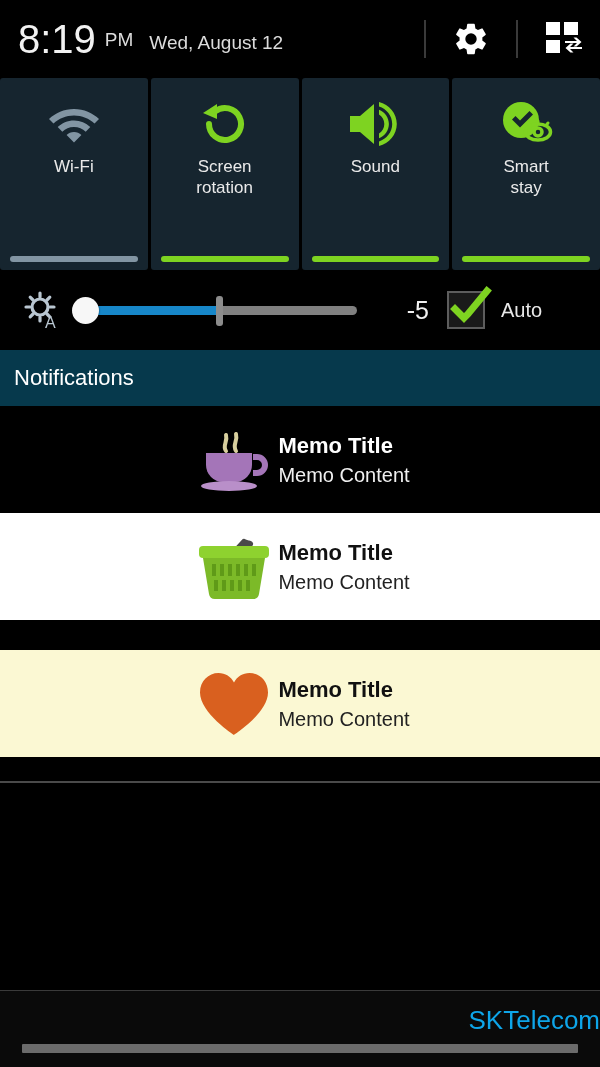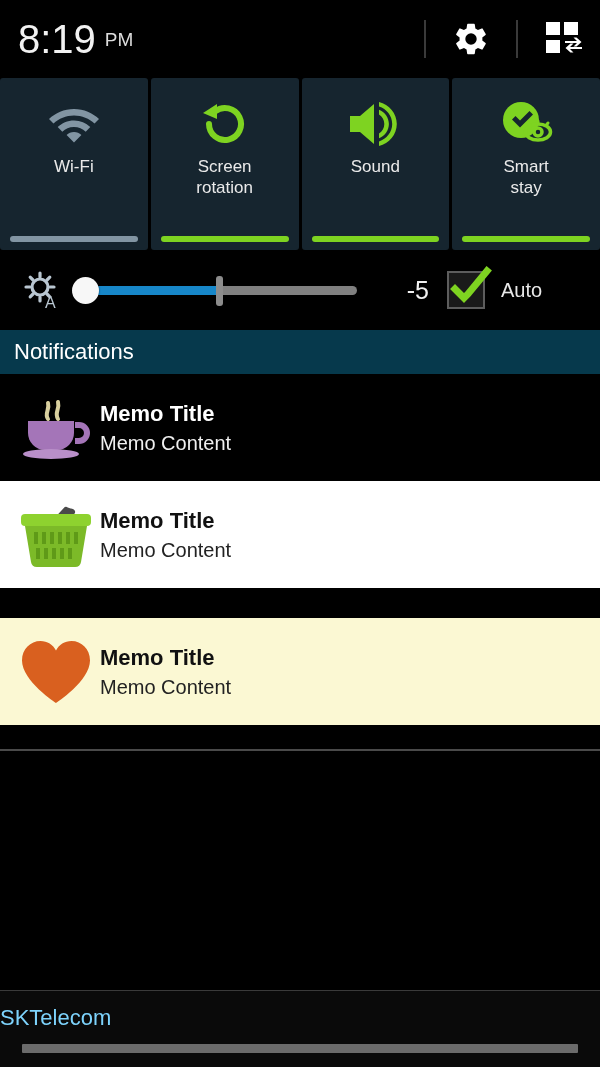--- a/index.html
+++ b/index.html
@@ -33,21 +33,21 @@
   .sb-spacer { flex:1; }
   .sb-divider {
     width:2px; height:38px; background:#3a3a3a;
     margin:0 26px;
   }
   .sb-icon { display:flex; align-items:center; justify-content:center; }
 
   
   .toggles {
     display:flex; gap:3px;
-    padding:0 0px; height:172px;
+    padding:0 0px; height:192px;
     background:#000;
   }
   .tile {
     flex:1; background:#16252f; border-radius:3px;
     display:flex; flex-direction:column;
     align-items:center; position:relative;
     padding-top:18px;
   }
   .tile-icon { height:56px; display:flex; align-items:center; justify-content:center; }
   .tile-label {
@@ -94,29 +94,30 @@
   }
   .auto-check {
     width:38px; height:38px; margin-left:18px;
     border:2px solid #5d5d5d; background:#1a1a1a;
     position:relative;
   }
   .auto-label { color:#e8e8e8; font-size:20px; margin-left:16px; }
 
   
   .notif-header {
-    height:44px; background:#06394c;
+    height:56px; background:#06394c;
     display:flex; align-items:center; padding-left:14px;
   }
   .notif-header-text { color:#ffffff; font-size:22px; }
 
   .notif {
     display:flex; align-items:center;
     height:107px; padding-left:12px; padding-right:12px;
     position:relative;
+    justify-content:center;
   }
   .notif-dark  { background:#000000; }
   .notif-white { background:#ffffff; }
   .notif-cream { background:#fbf8d3; }
   .notif-icon { width:88px; display:flex; align-items:center; justify-content:center; }
   .notif-text { display:flex; flex-direction:column; justify-content:center; }
   .notif-title   { font-size:22px; font-weight:bold; line-height:30px; }
   .notif-content { font-size:20px; line-height:28px; }
   .txt-light .notif-title   { color:#ffffff; }
   .txt-light .notif-content { color:#f0f0f0; }
@@ -128,38 +129,39 @@
 
   .filler { background:#000; flex:1; }
 
   
   .footer {
     position:absolute; bottom:0; left:0; right:0;
     height:77px; background:#0a0a0a;
     border-top:1px solid #3a3a3a;
   }
   .carrier {
-    text-align:left; color:#7dd3fc; font-size:22px;
+    text-align:right; color:#0ea5e9; font-size:26px;
     padding-top:14px;
   }
   .handle {
     position:absolute; left:22px; right:22px; bottom:14px;
     height:9px; background:#6b6b6b; border-radius:1px;
   }
   .body-col { display:flex; flex-direction:column; height:1067px; }
 </style>
 </head>
 <body>
 
 <div class="screen">
   <div class="body-col">
 
     <div class="statusbar">
       <span class="clock-time">8:19</span>
       <span class="clock-ampm">PM</span>
+      <span class="clock-date">Wed, August 12</span>
       <span class="sb-spacer"></span>
       <span class="sb-divider"></span>
       <span class="sb-icon">
         <svg width="38" height="38" viewBox="0 0 24 24">
           <path fill="#ffffff" d="M19.14 12.94a7.07 7.07 0 0 0 0-1.88l2.03-1.58a.5.5 0 0 0 .12-.64l-1.92-3.32a.5.5 0 0 0-.6-.22l-2.39.96a7.03 7.03 0 0 0-1.62-.94l-.36-2.54a.5.5 0 0 0-.5-.42h-3.84a.5.5 0 0 0-.5.42l-.36 2.54c-.58.24-1.12.56-1.62.94l-2.39-.96a.5.5 0 0 0-.6.22L2.67 8.84a.5.5 0 0 0 .12.64l2.03 1.58a7.07 7.07 0 0 0 0 1.88l-2.03 1.58a.5.5 0 0 0-.12.64l1.92 3.32c.13.22.39.3.6.22l2.39-.96c.5.38 1.04.7 1.62.94l.36 2.54c.04.24.25.42.5.42h3.84c.25 0 .46-.18.5-.42l.36-2.54c.58-.24 1.12-.56 1.62-.94l2.39.96c.21.08.47 0 .6-.22l1.92-3.32a.5.5 0 0 0-.12-.64l-2.03-1.58zM12 15.6A3.6 3.6 0 1 1 12 8.4a3.6 3.6 0 0 1 0 7.2z"></path>
         </svg>
       </span>
       <span class="sb-divider"></span>
       <span class="sb-icon">
         <svg width="40" height="38" viewBox="0 0 40 38">

